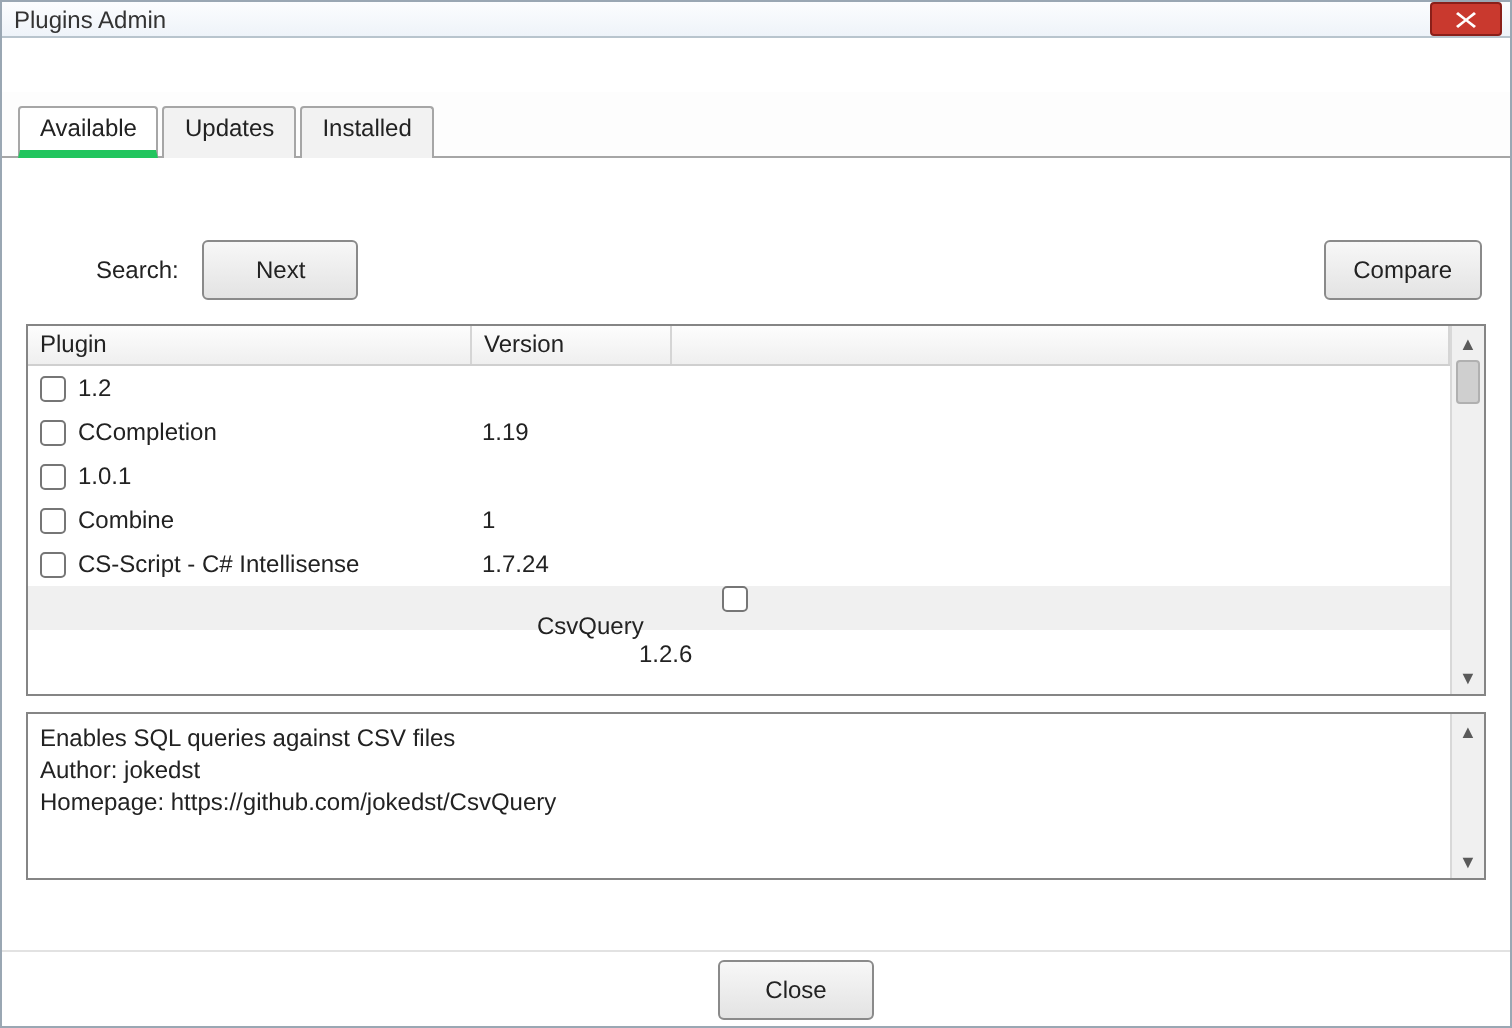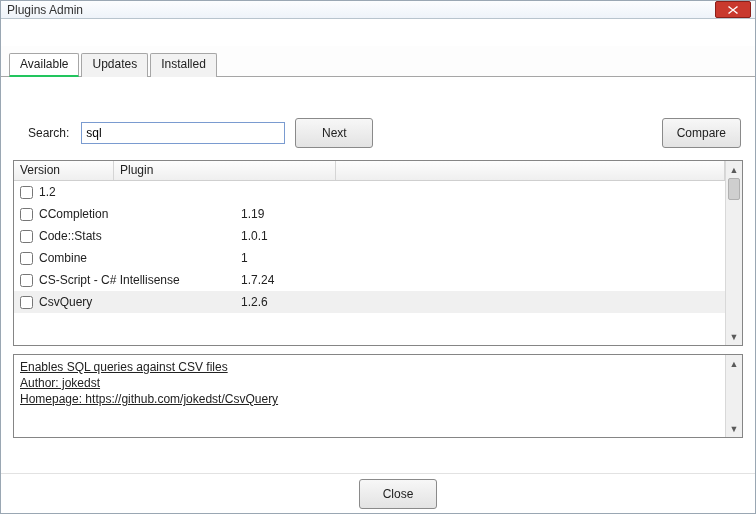--- a/index.html
+++ b/index.html
@@ -54,37 +54,37 @@
     background: #f2f2f2;
     margin-right: 2px;
     border-radius: 2px 2px 0 0;
     cursor: pointer;
     position: relative;
     top: 1px;
   }
   .tab.active {
     background: #fff;
     top: 1px;
-    border-bottom: 2px solid #22c55e;
+    border-bottom: 4px solid #22c55e;
   }
   .content {
     flex: 1;
     padding: 10px 12px 8px 12px;
     display: flex;
     flex-direction: column;
     gap: 8px;
     background: #fff;
   }
   .search-row {
     display: flex;
     align-items: center;
     gap: 10px;
     padding: 4px 2px 4px 2px;
   }
-  .search-label { margin-left: 13px; margin-right: 2px; }
+  .search-label { margin-left: 33px; margin-right: 2px; }
   .search-input {
     width: 204px; height: 22px;
     border: 1px solid #7a9bd0;
     padding: 2px 4px;
     font-size: 12px;
     outline: none;
   }
   .btn {
     height: 30px;
     min-width: 78px;
@@ -125,21 +125,21 @@
   .col-version { width: 100px; }
   .col-rest { flex: 1; }
   .list-rows { }
   .row {
     display: flex;
     align-items: center;
     height: 22px;
     padding: 0 4px;
   }
   .row:nth-child(odd) {}
-  .row.selected { background: #f0f0f0; }
+  .row.selected { background: #f0f0f0; flex-direction: column; }
   .row input[type=checkbox] {
     width: 13px; height: 13px;
     margin: 0 6px 0 2px;
   }
   .row .cell-plugin { width: 202px; padding-left: 0; }
   .row .cell-version { width: 100px; }
   .vscroll {
     width: 17px;
     background: #f0f0f0;
     border-left: 1px solid #d8d8d8;
@@ -166,21 +166,20 @@
     display: flex;
     background: #fff;
   }
   .desc-body {
     flex: 1;
     padding: 4px 6px;
     font-size: 12px;
     line-height: 16px;
     white-space: pre-line;
     overflow: hidden;
-    text-decoration: underline;
   }
   .footer {
     height: 62px;
     border-top: 1px solid #e2e2e2;
     display: flex;
     align-items: center;
     justify-content: center;
     background: #fff;
     padding-left: 40px;
   }
@@ -201,46 +200,44 @@
   <div class="tabs" id="tabs">
       <div class="tab active">Available</div>
       <div class="tab">Updates</div>
       <div class="tab">Installed</div>
     </div>
 
   <div class="content">
 
     <div class="search-row">
       <span class="search-label">Search:</span>
-      <input class="search-input" type="text" value="sql" style="">
       <button class="btn">Next</button>
       <div class="spacer"></div>
       <button class="btn">Compare</button>
     </div>
 
     <div class="list-wrap">
       <div class="list-scroll">
         <div class="list-header">
+          <div class="col col-plugin">Plugin</div>
           <div class="col col-version">Version</div>
-          <div class="col col-plugin">Plugin</div>
           <div class="col col-rest"></div>
         </div>
         <div class="list-rows" id="list-rows">
             <div class="row">
               <input type="checkbox" style="">
               <div class="cell-version">1.2</div>
             </div>
             <div class="row">
               <input type="checkbox" style="">
               <div class="cell-plugin">CCompletion</div>
               <div class="cell-version">1.19</div>
             </div>
             <div class="row">
               <input type="checkbox" style="">
-              <div class="cell-plugin">Code::Stats</div>
               <div class="cell-version">1.0.1</div>
             </div>
             <div class="row">
               <input type="checkbox" style="">
               <div class="cell-plugin">Combine</div>
               <div class="cell-version">1</div>
             </div>
             <div class="row">
               <input type="checkbox" style="">
               <div class="cell-plugin">CS-Script - C# Intellisense</div>

